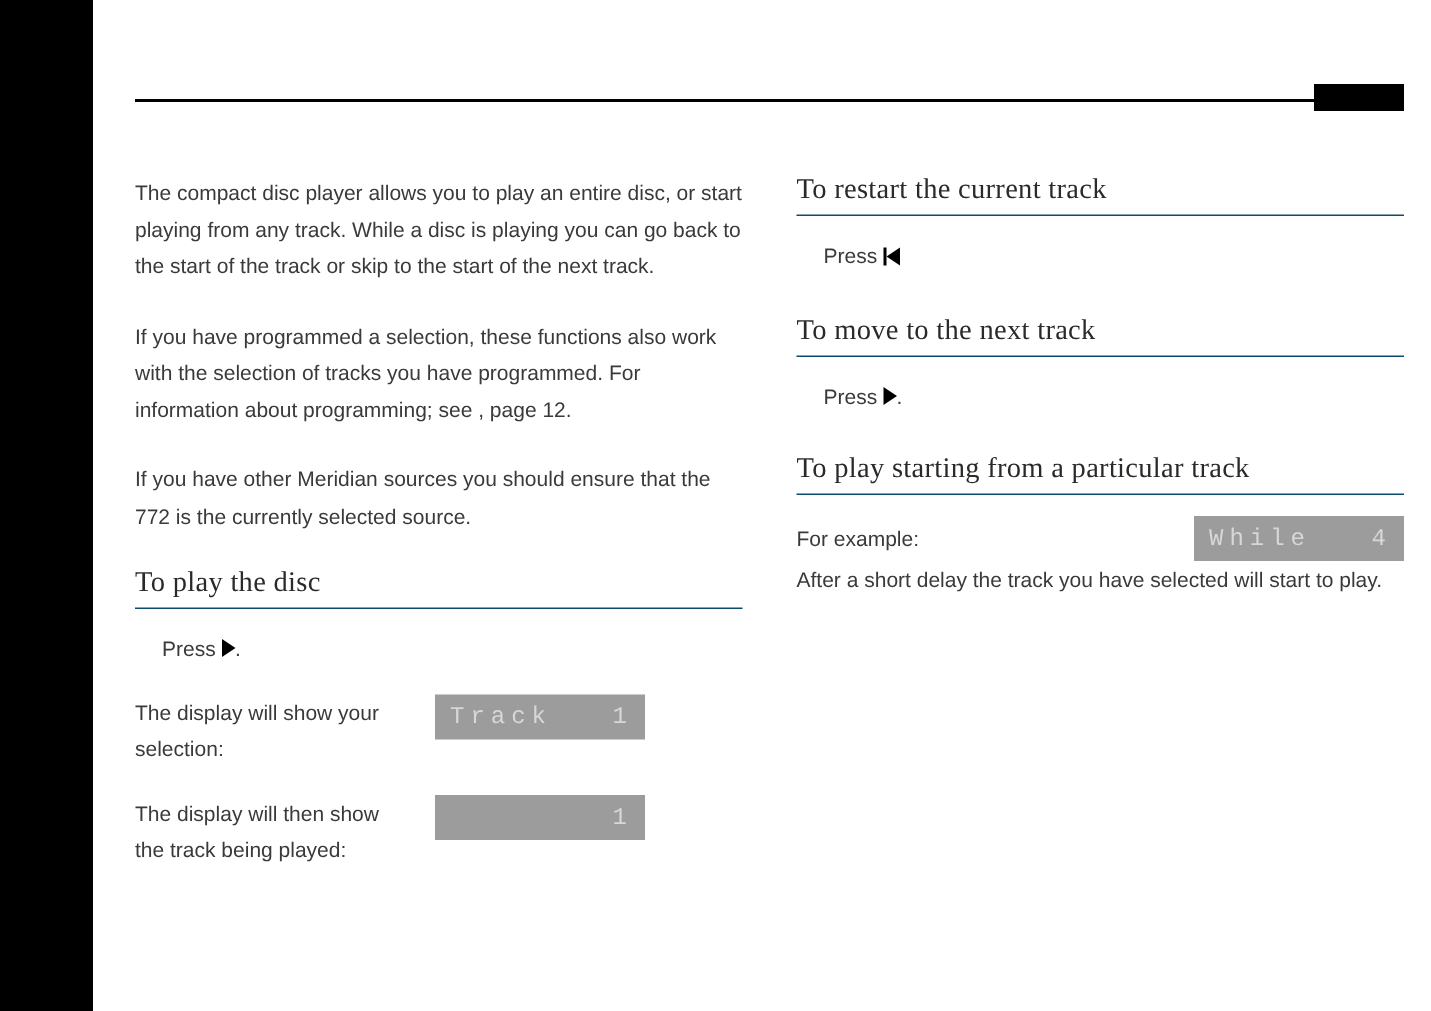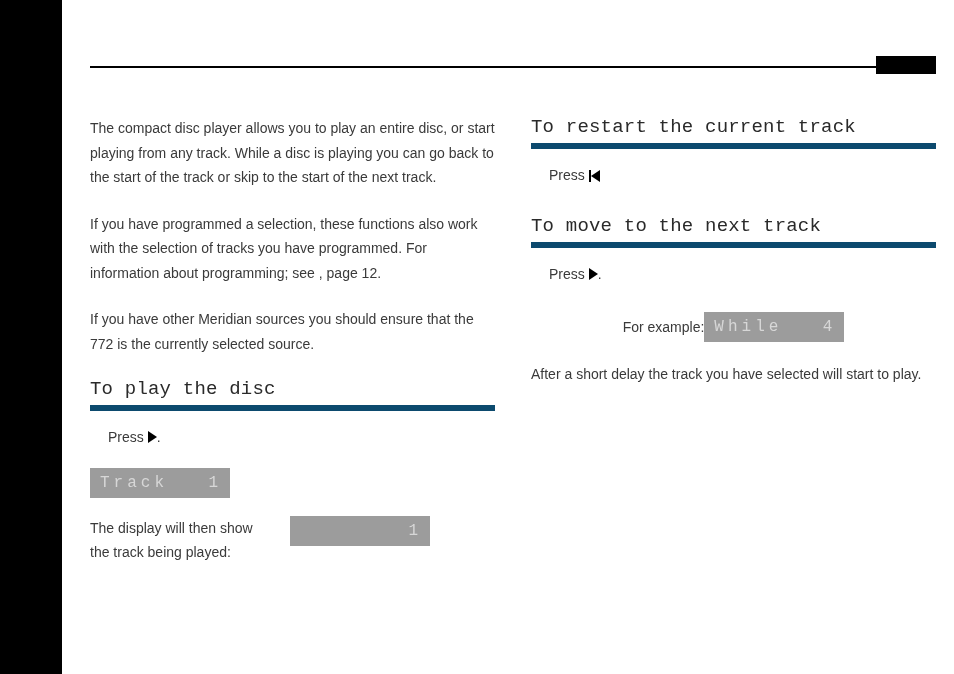--- a/index.html
+++ b/index.html
@@ -47,26 +47,26 @@
   }
   .col { flex: 1; }
   .col p {
     font-size: 14px;
     line-height: 1.75;
     color: #3a3a3a;
     font-weight: 400;
   }
   .para { margin-bottom: 22px; }
   .h {
-    font-family: Liberation Mono, monospace;
+    font-family: Liberation Serif, serif;
     font-size: 19px;
     font-weight: 400;
     letter-spacing: 0.2px;
     color: #2a2a2a;
-    border-bottom: 6px solid #0c4a6e;
+    border-bottom: 1px solid #0c4a6e;
     padding-bottom: 5px;
     margin-bottom: 14px;
     margin-top: 6px;
   }
   .indent { padding-left: 18px; }
   .row-display {
     display: flex;
     align-items: flex-start;
     gap: 30px;
     margin-top: 18px;
@@ -149,23 +149,22 @@
     display: inline-block;
     width: 2px; height: 12px;
     background: #000;
     vertical-align: -1px;
   }
   .col-right .h { margin-top: 0; }
   .col-right .h + .indent { margin-bottom: 26px; }
   .example-row {
     display: flex;
     align-items: center;
-    justify-content: center;
+    justify-content: space-between;
     margin-top: 8px;
-    margin-bottom: 20px;
   }
 </style>
 </head>
 <body>
 
 <div class="page">
   <div class="black-tab"></div>
   <div class="content">
     <div class="top-rule-wrap">
       <div class="top-rule"></div>
@@ -183,20 +182,21 @@
 
         <p class="para">If you have other Meridian sources you should ensure that the 772 is the currently selected source.</p>
 
         <div class="h">To play the disc</div>
 
         <p class="indent">
           <span>Press </span><span class="icon-play"></span><span>.</span>
         </p>
 
         <div class="row-display">
+          <div class="row-label">The display will show your selection:</div>
           <div class="lcd">
             <span>Track</span>
             <span class="right-num">1</span>
           </div>
         </div>
 
         <div class="row-display">
           <div class="row-label">The display will then show the track being played:</div>
           <div class="lcd">
             <span></span>
@@ -210,20 +210,21 @@
         <div class="h">To restart the current track</div>
         <p class="indent">
           <span>Press </span><span class="icon-prev"></span>
         </p>
 
         <div class="h" style="margin-top:26px;">To move to the next track</div>
         <p class="indent">
           <span>Press </span><span class="icon-play"></span><span>.</span>
         </p>
 
+        <div class="h" style="margin-top:26px;">To play starting from a particular track</div>
 
         <div class="example-row">
           <p>For example:</p>
           <div class="lcd">
             <span>While</span>
             <span class="right-num">4</span>
           </div>
         </div>
 
         <p>After a short delay the track you have selected will start to play.</p>

